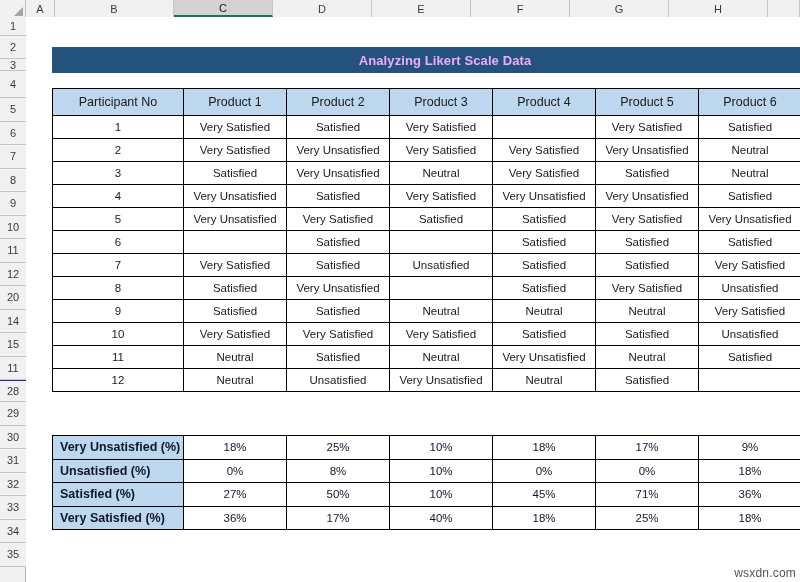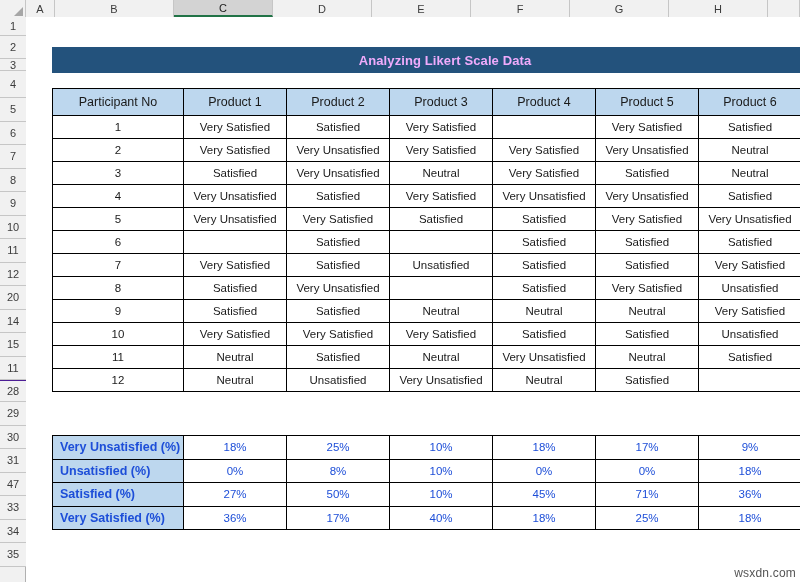--- a/index.html
+++ b/index.html
@@ -155,21 +155,21 @@
     left: 25px;
     top: 418px;
     border-collapse: collapse;
     table-layout: fixed;
     width: 749px;
   }
   #summary-table td {
     border: 1px solid #000000;
     height: 23.5px;
     font-size: 11.5px;
-    color: #1d4ed8;
+    color: #0f172a;
     text-align: center;
     vertical-align: middle;
     padding: 0 2px;
     box-sizing: border-box;
     overflow: hidden;
     white-space: nowrap;
     background: #ffffff;
   }
   #summary-table td.rowlabel {
     background: #bdd7ee;
@@ -224,21 +224,21 @@
     <div class="row-head" style="height:23.5px">11</div>
     <div class="row-head" style="height:23.5px">12</div>
     <div class="row-head" style="height:23.5px">20</div>
     <div class="row-head" style="height:23.5px">14</div>
     <div class="row-head" style="height:23.5px">15</div>
     <div class="row-head" style="height:23.5px">11</div>
     <div class="row-head gap-top" style="height:22px">28</div>
     <div class="row-head" style="height:23.5px">29</div>
     <div class="row-head" style="height:23.5px">30</div>
     <div class="row-head" style="height:23.5px">31</div>
-    <div class="row-head" style="height:23.5px">47</div>
+    <div class="row-head" style="height:23.5px">32</div>
     <div class="row-head" style="height:23.5px">33</div>
     <div class="row-head" style="height:23.5px">34</div>
     <div class="row-head" style="height:23.5px">35</div>
   </div>
 
   <div id="grid-area">
 
     <div id="title-banner">Analyzing Likert Scale Data</div>
 
     <table id="main-table">

